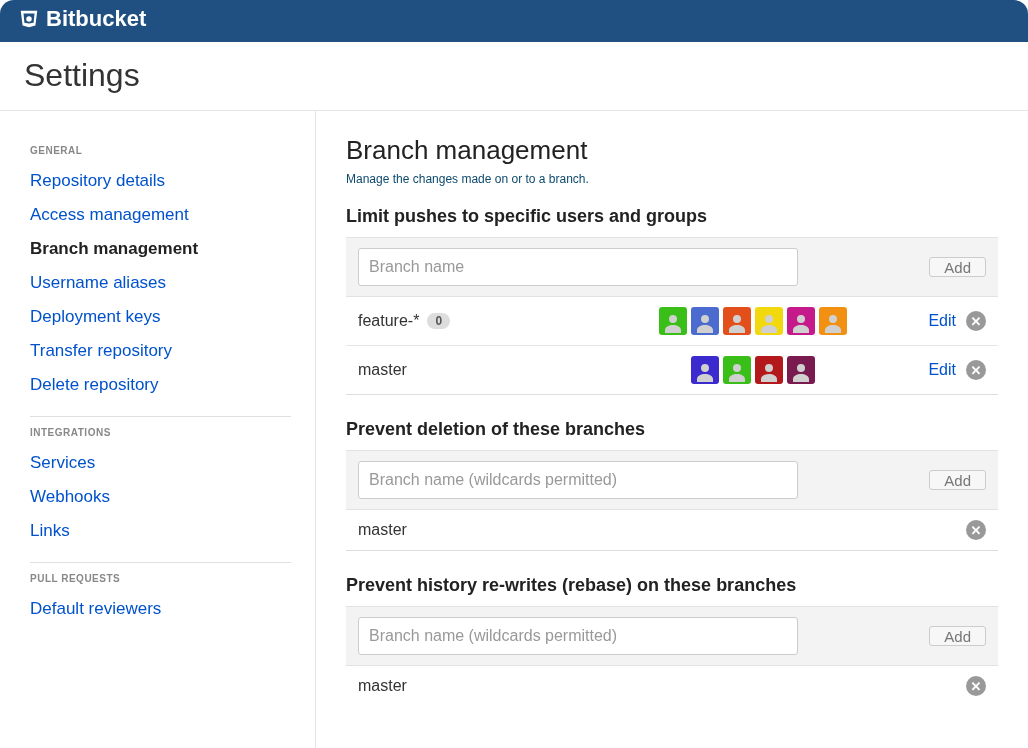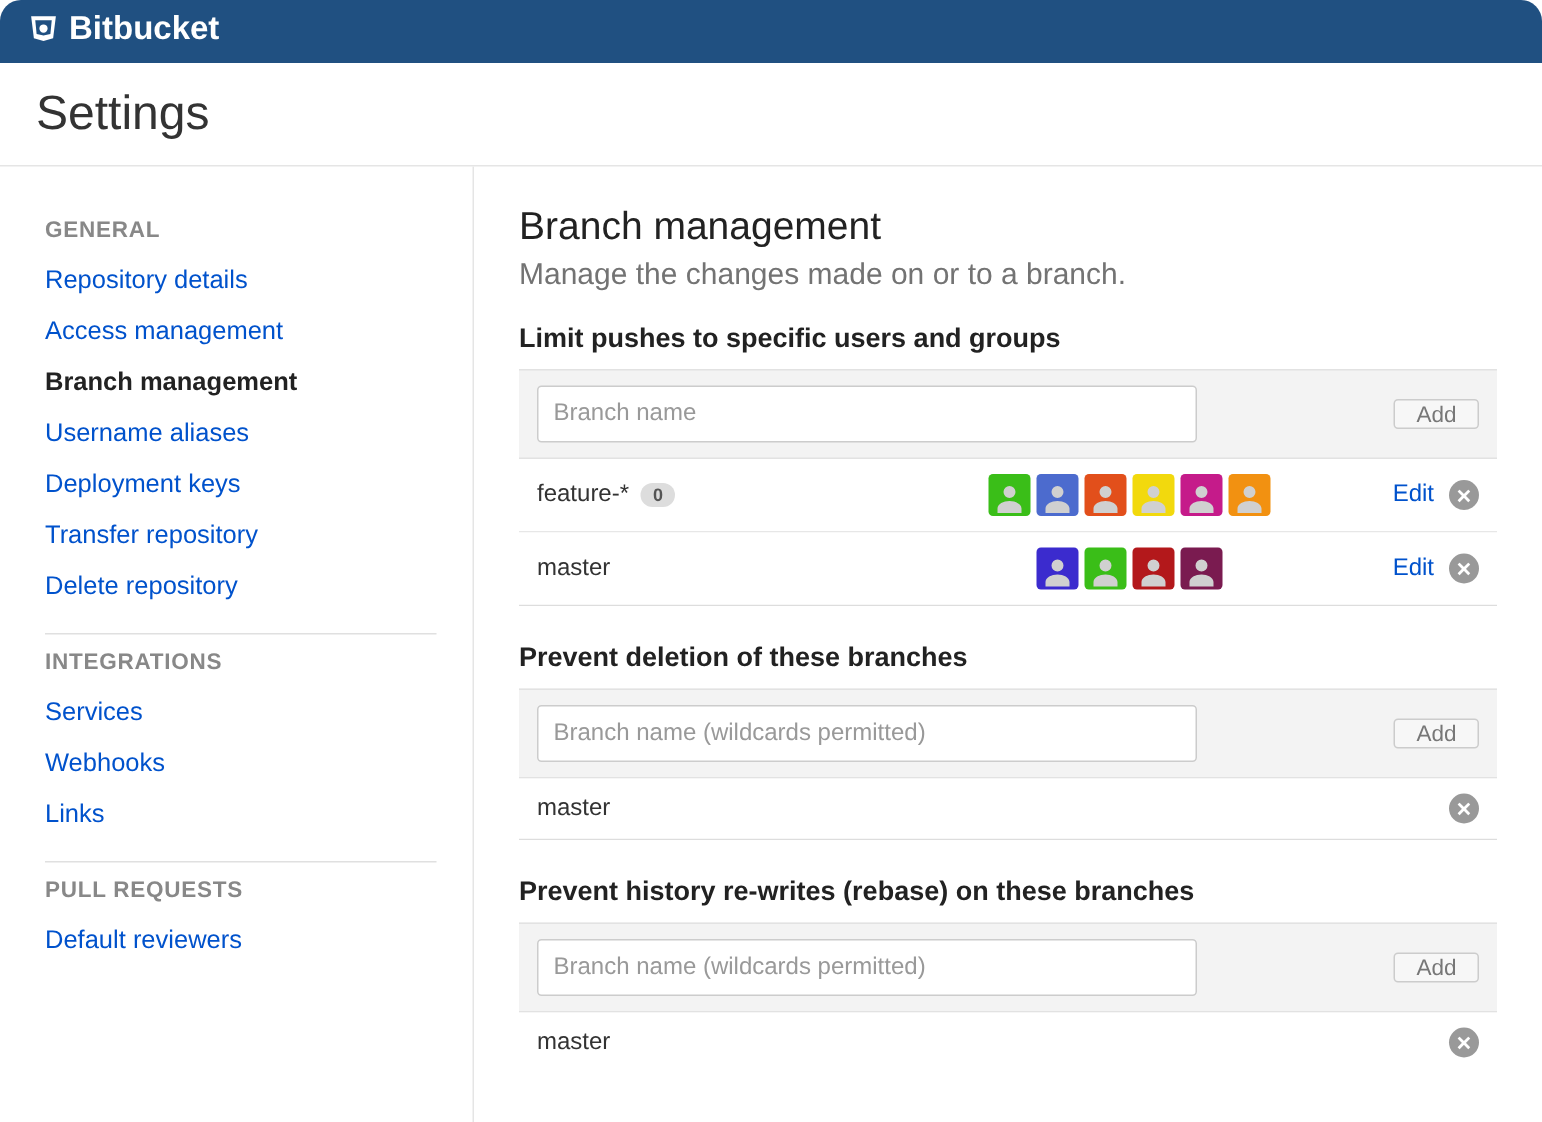--- a/index.html
+++ b/index.html
@@ -45,21 +45,21 @@
   }
   .content {
     display: flex;
   }
   .sidebar {
     width: 316px;
     padding: 24px 24px 24px 30px;
     border-right: 1px solid #e5e5e5;
   }
   .section-header {
-    font-size: 15px;
+    font-size: 10px;
     letter-spacing: 0.5px;
     color: #888;
     font-weight: 600;
     margin: 10px 0 8px 0;
   }
   .sidebar hr {
     border: none;
     border-top: 1px solid #e0e0e0;
     margin: 14px 0 8px 0;
   }
@@ -85,23 +85,23 @@
     flex: 1;
     padding: 24px 30px 24px 30px;
   }
   .main h1 {
     font-size: 26px;
     font-weight: 400;
     margin: 0 0 6px 0;
     color: #222;
   }
   .main .subtitle {
-    font-size: 20px;
+    font-size: 12px;
     margin: 0 0 20px 0;
-    color: #737373;
+    color: #0c4a6e;
   }
   .section {
     margin-bottom: 24px;
     border-bottom: 1px solid #ddd;
   }
   .section h2 {
     font-size: 18px;
     font-weight: 700;
     margin: 14px 0 10px 0;
     color: #222;

